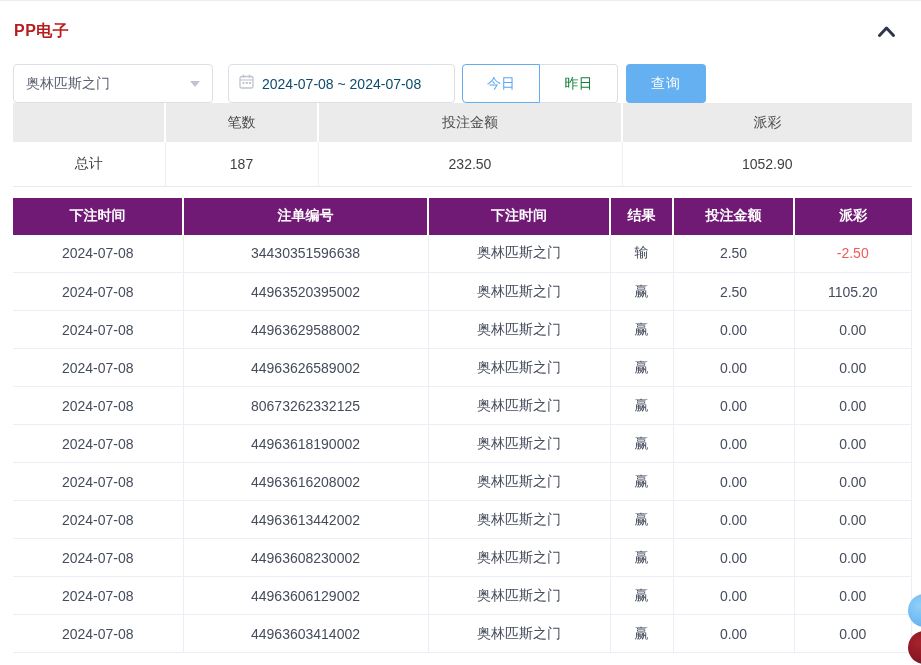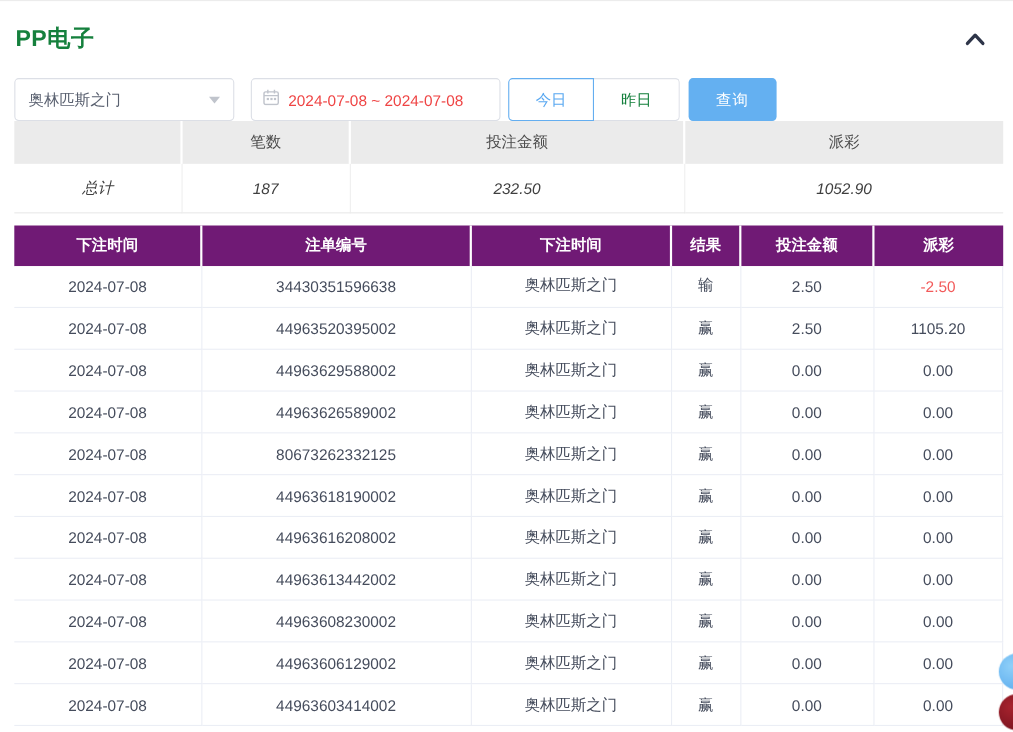--- a/index.html
+++ b/index.html
@@ -9,39 +9,39 @@
     font-family: "Liberation Sans", "DejaVu Sans", sans-serif;
     border-top: 1px solid #ececec;
   }
   .content { padding: 0 9px 0 13px; }
 
   
   .panel-header {
     display: flex; align-items: center; justify-content: space-between;
     padding: 20px 14px 0 1px;
   }
-  .panel-title { font-size: 21px; font-weight: 700; color: #15803d; letter-spacing: .5px; }
+  .panel-title { font-size: 16px; font-weight: 700; color: #b91c1c; letter-spacing: .5px; }
   .collapse-btn { background: none; border: none; cursor: pointer; line-height: 0; padding: 2px; }
 
   
   .filter-row { display: flex; align-items: center; margin-top: 22px; }
   .select-box {
     width: 200px; height: 39px; border: 1px solid #dcdfe6; border-radius: 4px;
     display: flex; align-items: center; padding: 0 12px; background: #fff; cursor: pointer;
   }
   .select-box .select-value { flex: 1; font-size: 14px; color: #5a6170; }
   .caret-down {
     width: 0; height: 0; border-left: 5px solid transparent; border-right: 5px solid transparent;
     border-top: 6px solid #c0c4cc; margin-left: 6px;
   }
   .date-box {
     width: 227px; height: 39px; border: 1px solid #dcdfe6; border-radius: 4px;
     display: flex; align-items: center; padding: 0 10px; margin-left: 15px; background: #fff; cursor: pointer;
   }
-  .date-box .date-value { font-size: 14px; color: #ef4444; margin-left: 8px; white-space: nowrap; }
+  .date-box .date-value { font-size: 14px; color: #0c4a6e; margin-left: 8px; white-space: nowrap; }
 
   .quick-group { display: flex; margin-left: 7px; }
   .qbtn {
     height: 39px; min-width: 78px; padding: 0 20px; background: #fff; font-size: 14px;
     border: 1px solid #dcdfe6; border-left: none; color: #15803d; cursor: pointer;
   }
   .qbtn:first-child { border-left: 1px solid #dcdfe6; border-radius: 4px 0 0 4px; }
   .qbtn:last-child { border-radius: 0 4px 4px 0; }
   .qbtn.active { border: 1px solid #64aef0; color: #59a8f1; position: relative; z-index: 1; }
 
@@ -53,21 +53,21 @@
   
   table { border-collapse: collapse; table-layout: fixed; }
   .summary-table { width: 899px; }
   .summary-table th {
     background: #ebebeb; height: 39px; font-size: 14px; font-weight: 400; color: #4c4c4c;
     text-align: center; border-right: 2px solid #ffffff;
   }
   .summary-table th:last-child { border-right: none; }
   .summary-table td {
     height: 44px; text-align: center; font-size: 14px; color: #3f3f3f; background: #fff;
-    border-bottom: 1px solid #e9e9e9; border-right: 1px solid #efefef; font-style: italic;
+    border-bottom: 1px solid #e9e9e9; border-right: 1px solid #efefef;
   }
   .summary-table td:last-child { border-right: none; }
 
   
   .records-table { width: 899px; margin-top: 11px; }
   .records-table th {
     background: #701a75; height: 37px; color: #ffffff; font-size: 14px; font-weight: 700;
     text-align: center; border-right: 2px solid #ffffff;
   }
   .records-table th:last-child { border-right: none; }

